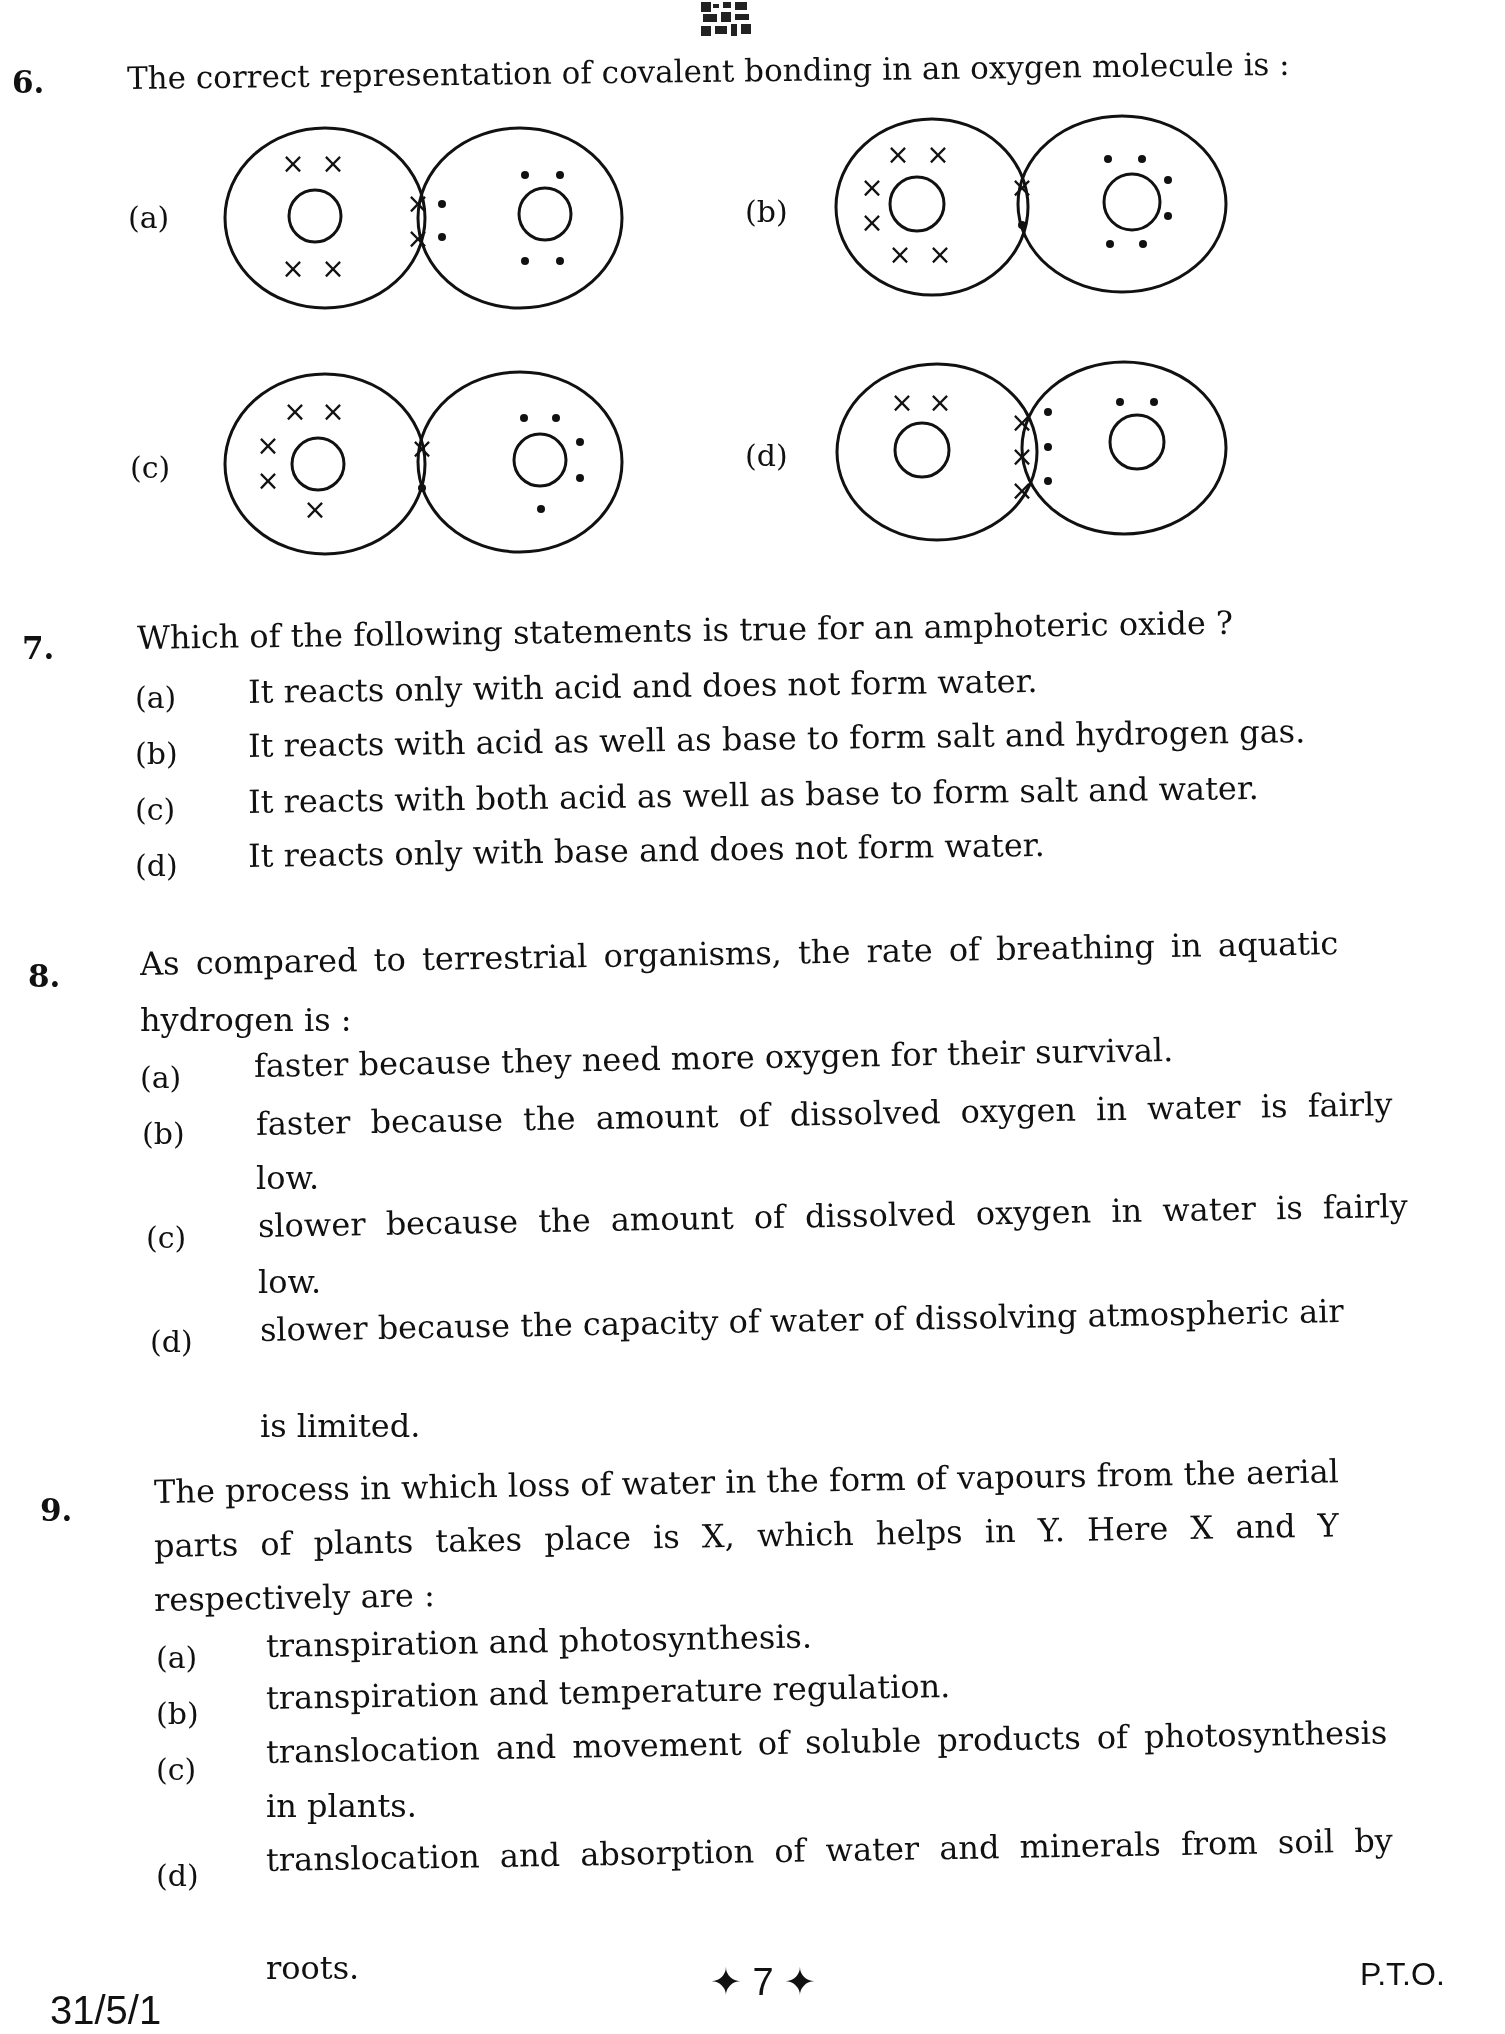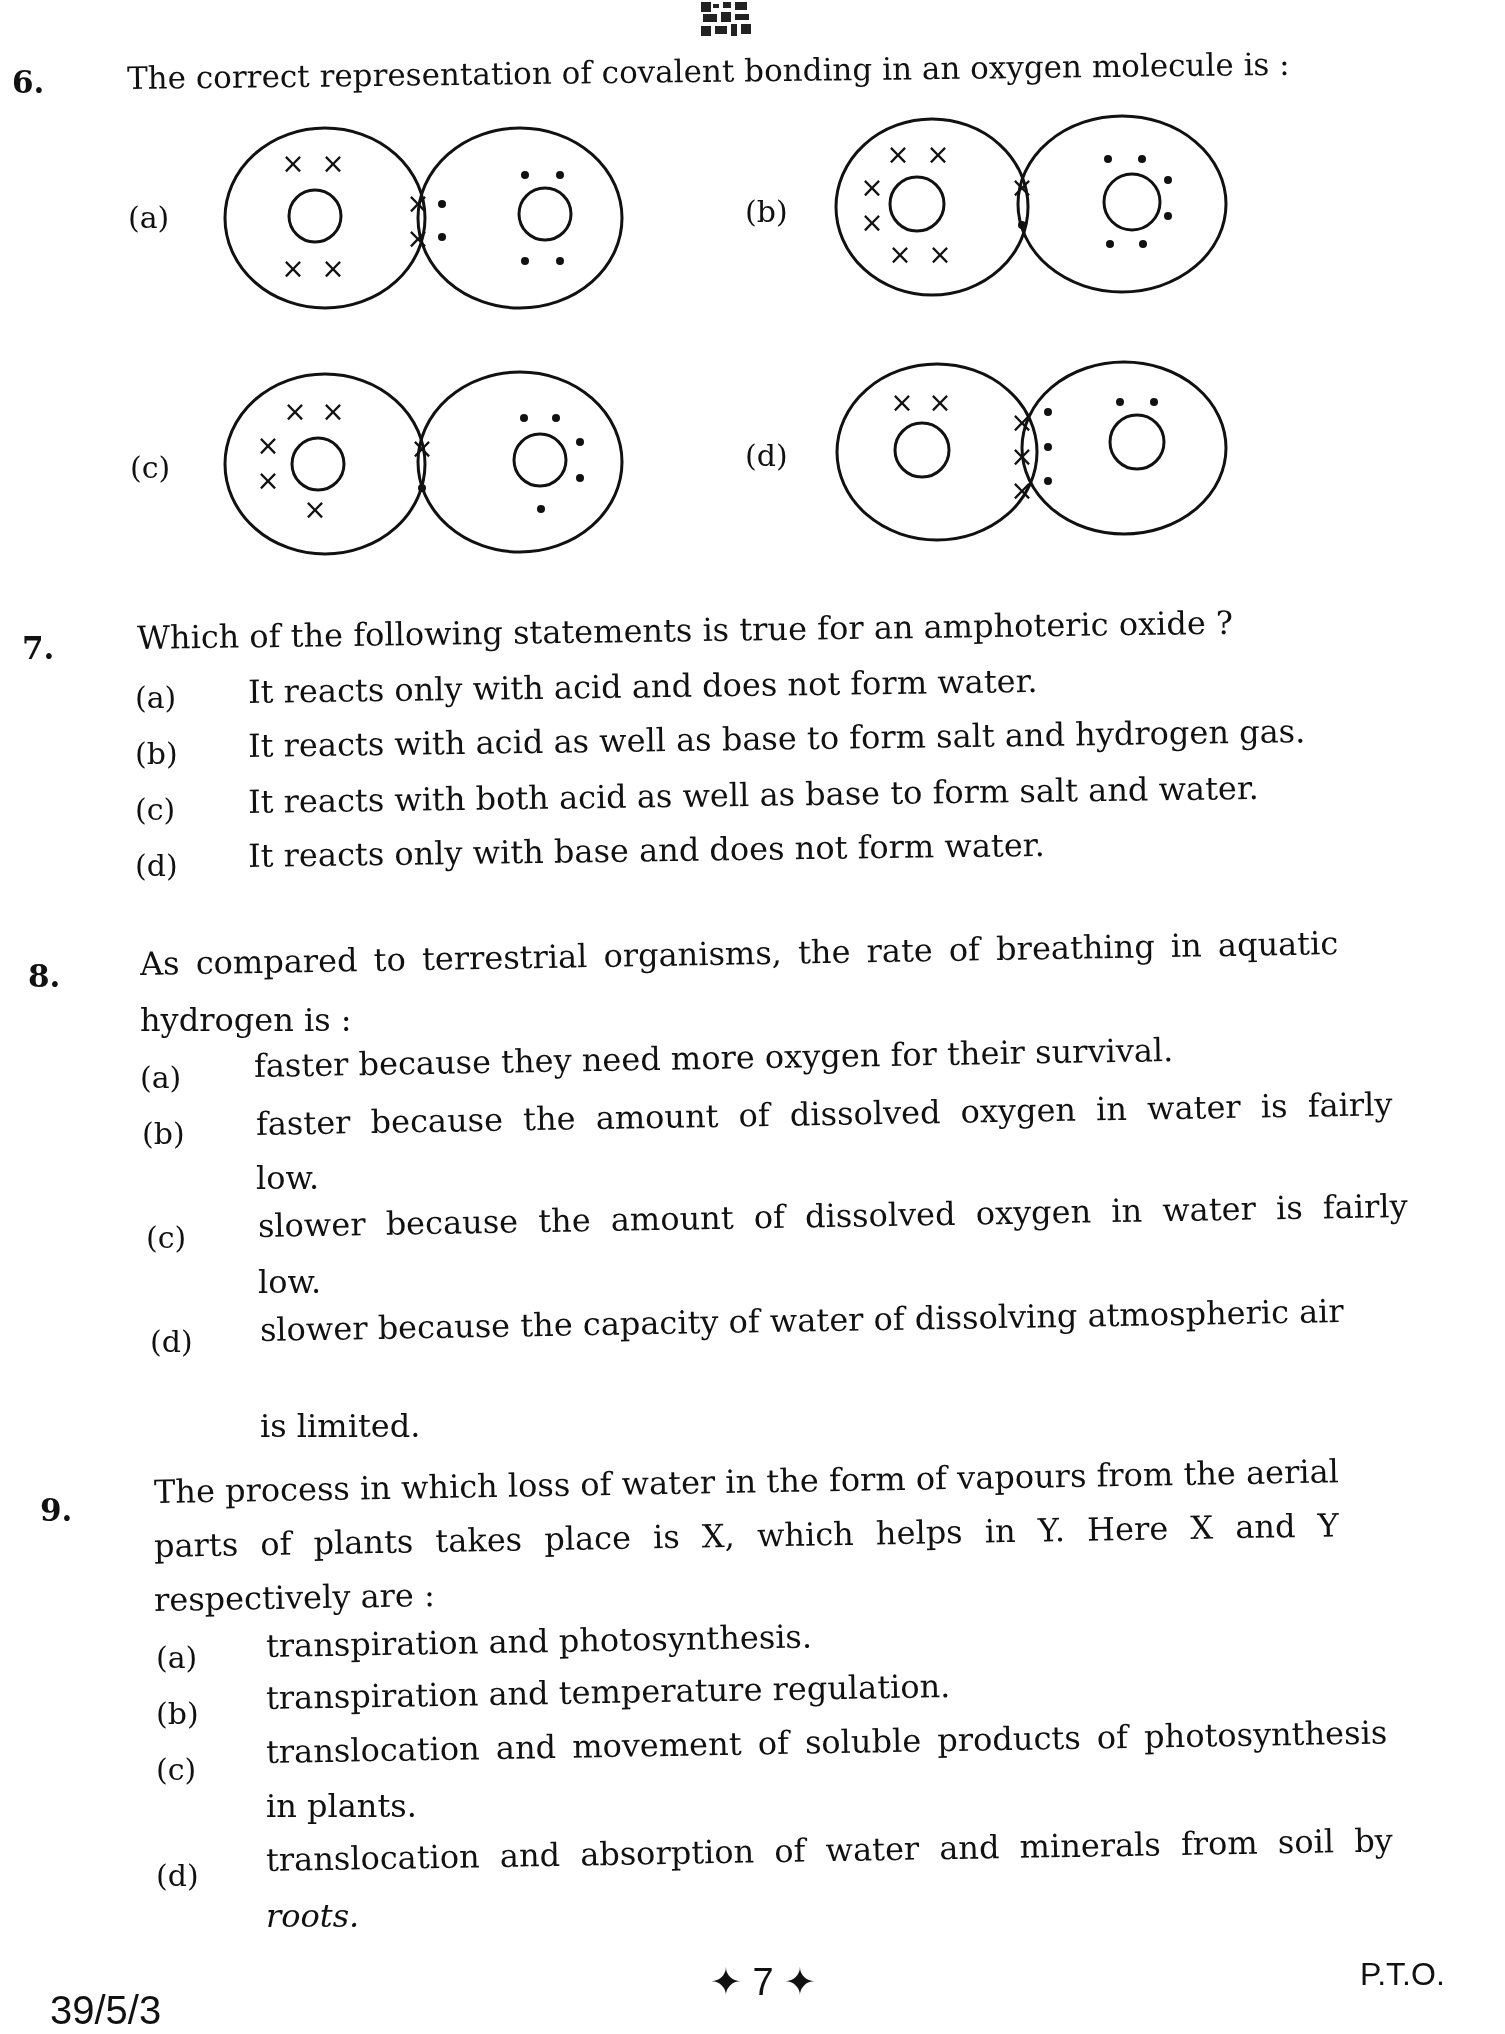--- a/index.html
+++ b/index.html
@@ -194,18 +194,18 @@
 
   <div class="opt-label" style="left:156px;top:1696px;">(b)</div>
   <div class="opt-text" style="left:266px;top:1672px;transform:rotate(-1deg);transform-origin:left center;">transpiration and temperature regulation.</div>
 
   <div class="opt-label" style="left:156px;top:1752px;">(c)</div>
   <div class="opt-text" style="left:266px;top:1726px;word-spacing:6px;transform:rotate(-1deg);transform-origin:left center;">translocation and movement of soluble products of photosynthesis</div>
   <div class="opt-text" style="left:266px;top:1780px;">in plants.</div>
 
   <div class="opt-label" style="left:156px;top:1858px;">(d)</div>
   <div class="opt-text" style="left:266px;top:1834px;word-spacing:10px;transform:rotate(-1deg);transform-origin:left center;">translocation and absorption of water and minerals from soil by</div>
-  <div class="opt-text" style="left:266px;top:1890px;font-style:italic;">roots.</div>
+  <div class="opt-text" style="left:266px;top:1942px;">roots.</div>
 </div>
 
 <div class="footer-page">✦ 7 ✦</div>
 <div class="footer-pto">P.T.O.</div>
-<div class="footer-code">39/5/3</div>
+<div class="footer-code">31/5/1</div>
 
 </body></html>

